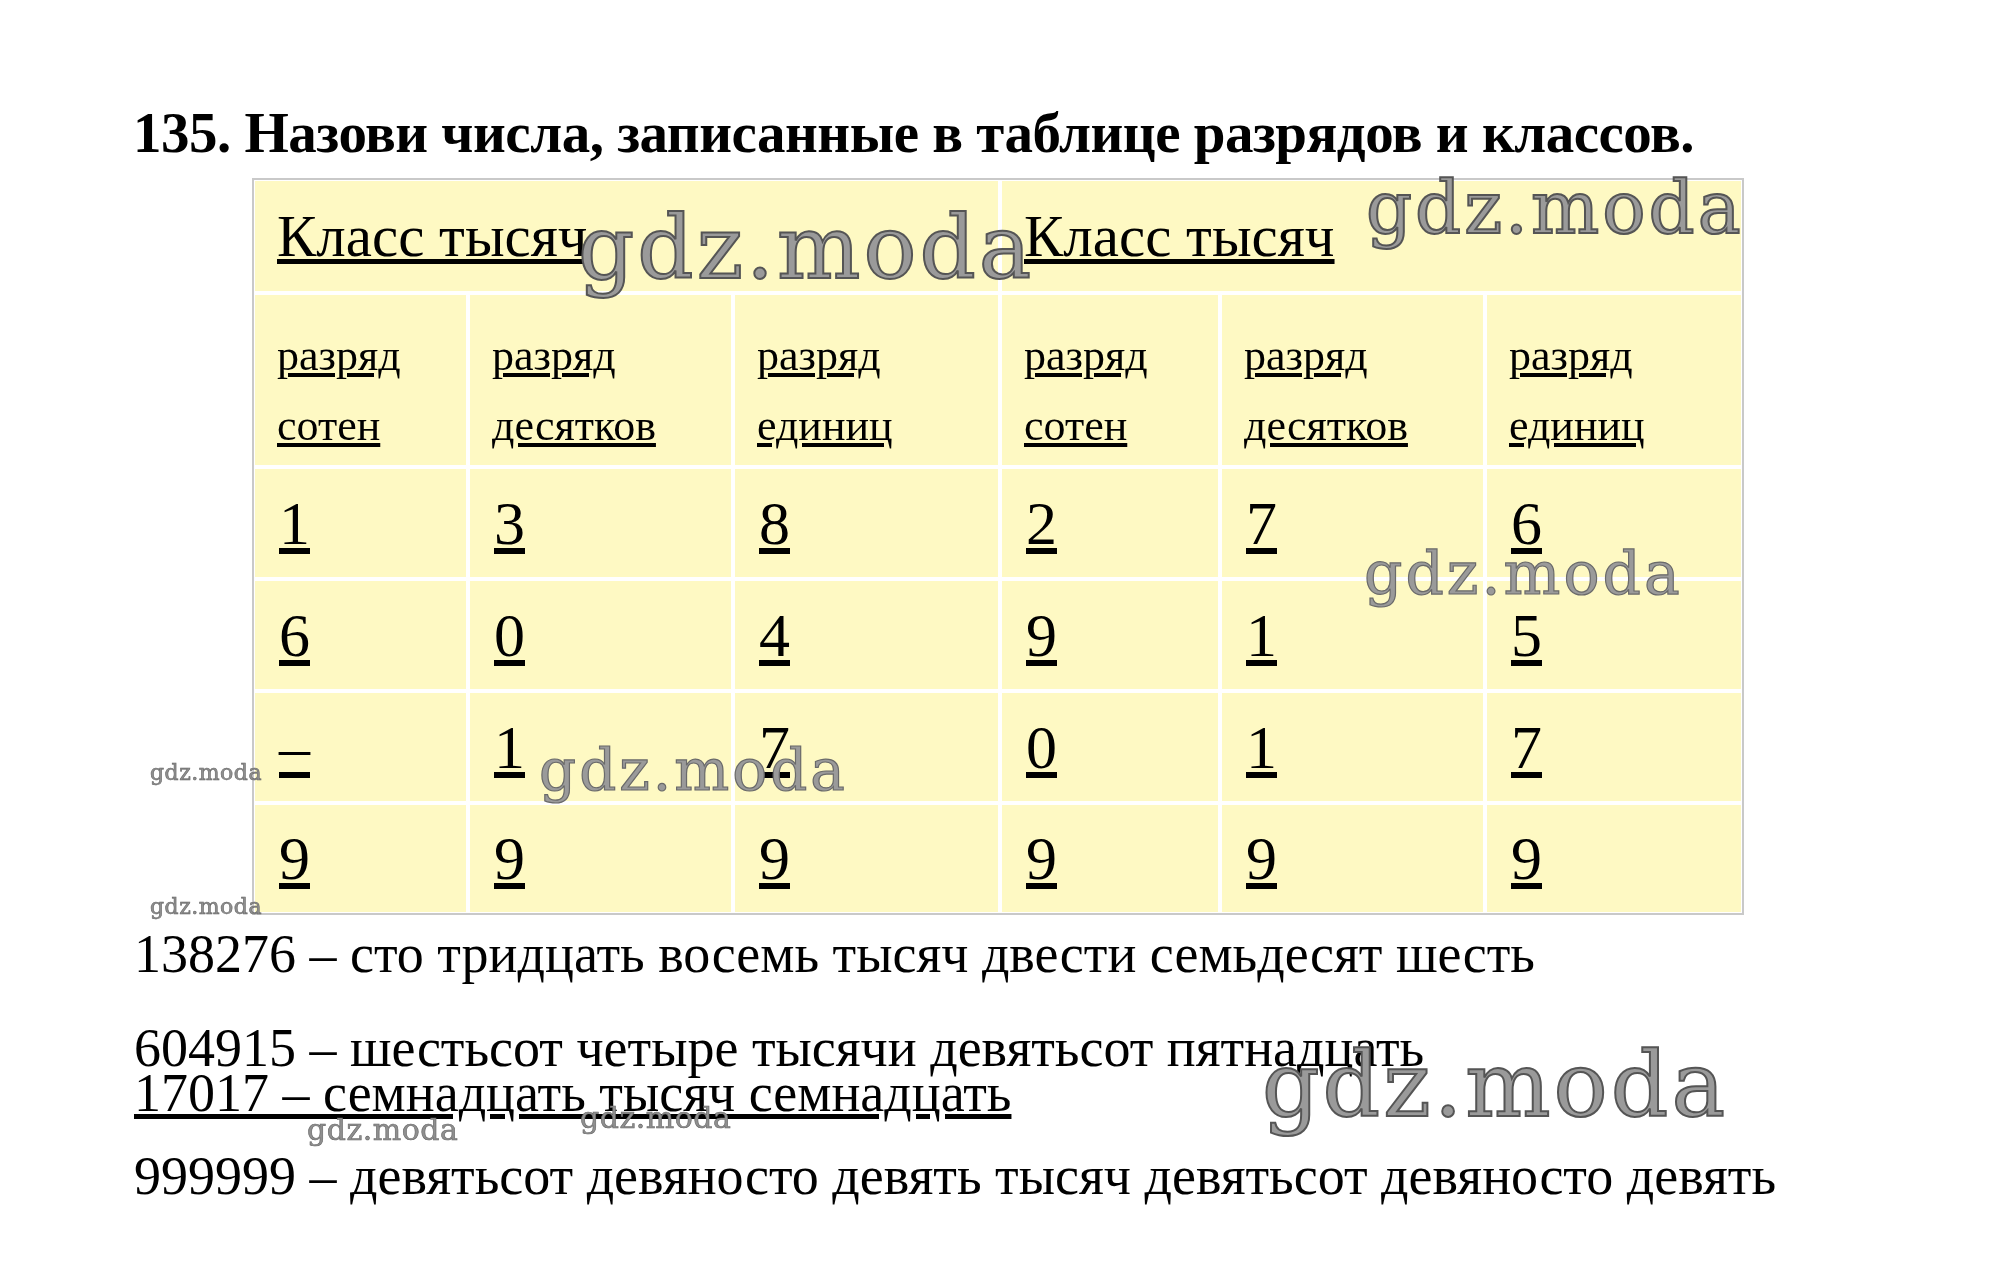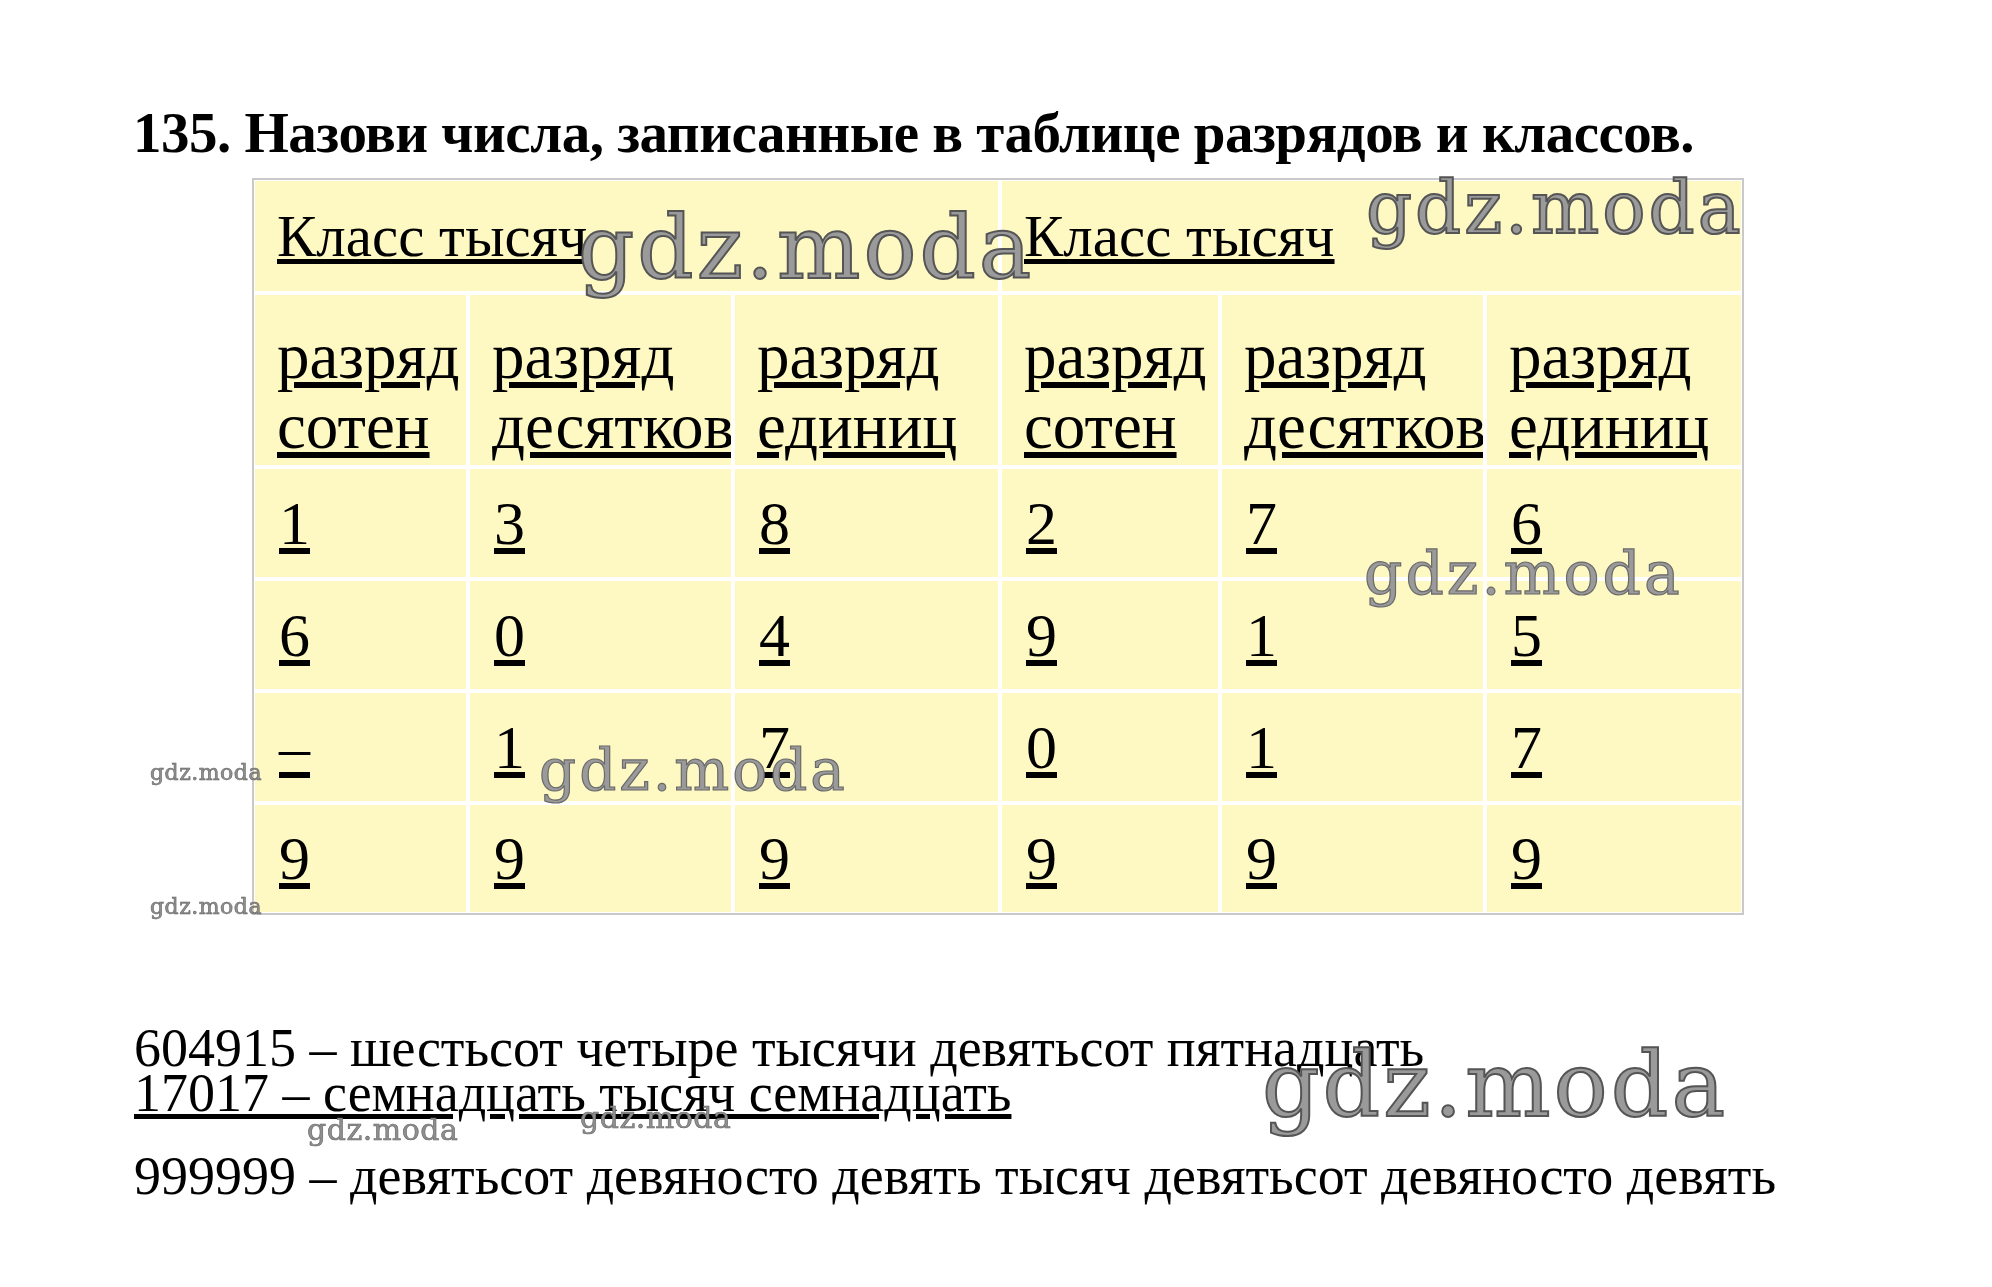--- a/index.html
+++ b/index.html
@@ -38,21 +38,21 @@
   }
   .class-cell{
     grid-column:span 3;
     display:flex;align-items:center;
     padding-left:22px;
     font-size:59px;
     white-space:nowrap;
   }
   .digit-head{
     padding:26px 10px 0 22px;
-    font-size:65px;line-height:70px;
+    font-size:44px;line-height:70px;
   }
   .data-cell{
     display:flex;align-items:center;
     padding-left:24px;
     font-size:62px;
   }
   
   .answer{
     position:absolute;left:100px;
     font-size:54px;
@@ -125,20 +125,21 @@
     <div class="cell data-cell">7</div>
 
     <div class="cell data-cell">9</div>
     <div class="cell data-cell">9</div>
     <div class="cell data-cell">9</div>
     <div class="cell data-cell">9</div>
     <div class="cell data-cell">9</div>
     <div class="cell data-cell">9</div>
   </div>
 
+  <div class="answer a0">138276 – сто тридцать восемь тысяч двести семьдесят шесть</div>
   <div class="answer a1">604915 – шестьсот четыре тысячи девятьсот пятнадцать</div>
   <div class="answer a2">17017 – семнадцать тысяч семнадцать</div>
   <div class="answer a3">999999 – девятьсот девяносто девять тысяч девятьсот девяносто девять</div>
 
   <div class="wm wm1">gdz.moda</div>
   <div class="wm wm2">gdz.moda</div>
   <div class="wm wm3">gdz.moda</div>
   <div class="wm wm4">gdz.moda</div>
   <div class="wm wm-sm wm5">gdz.moda</div>
   <div class="wm wm-sm wm6">gdz.moda</div>

